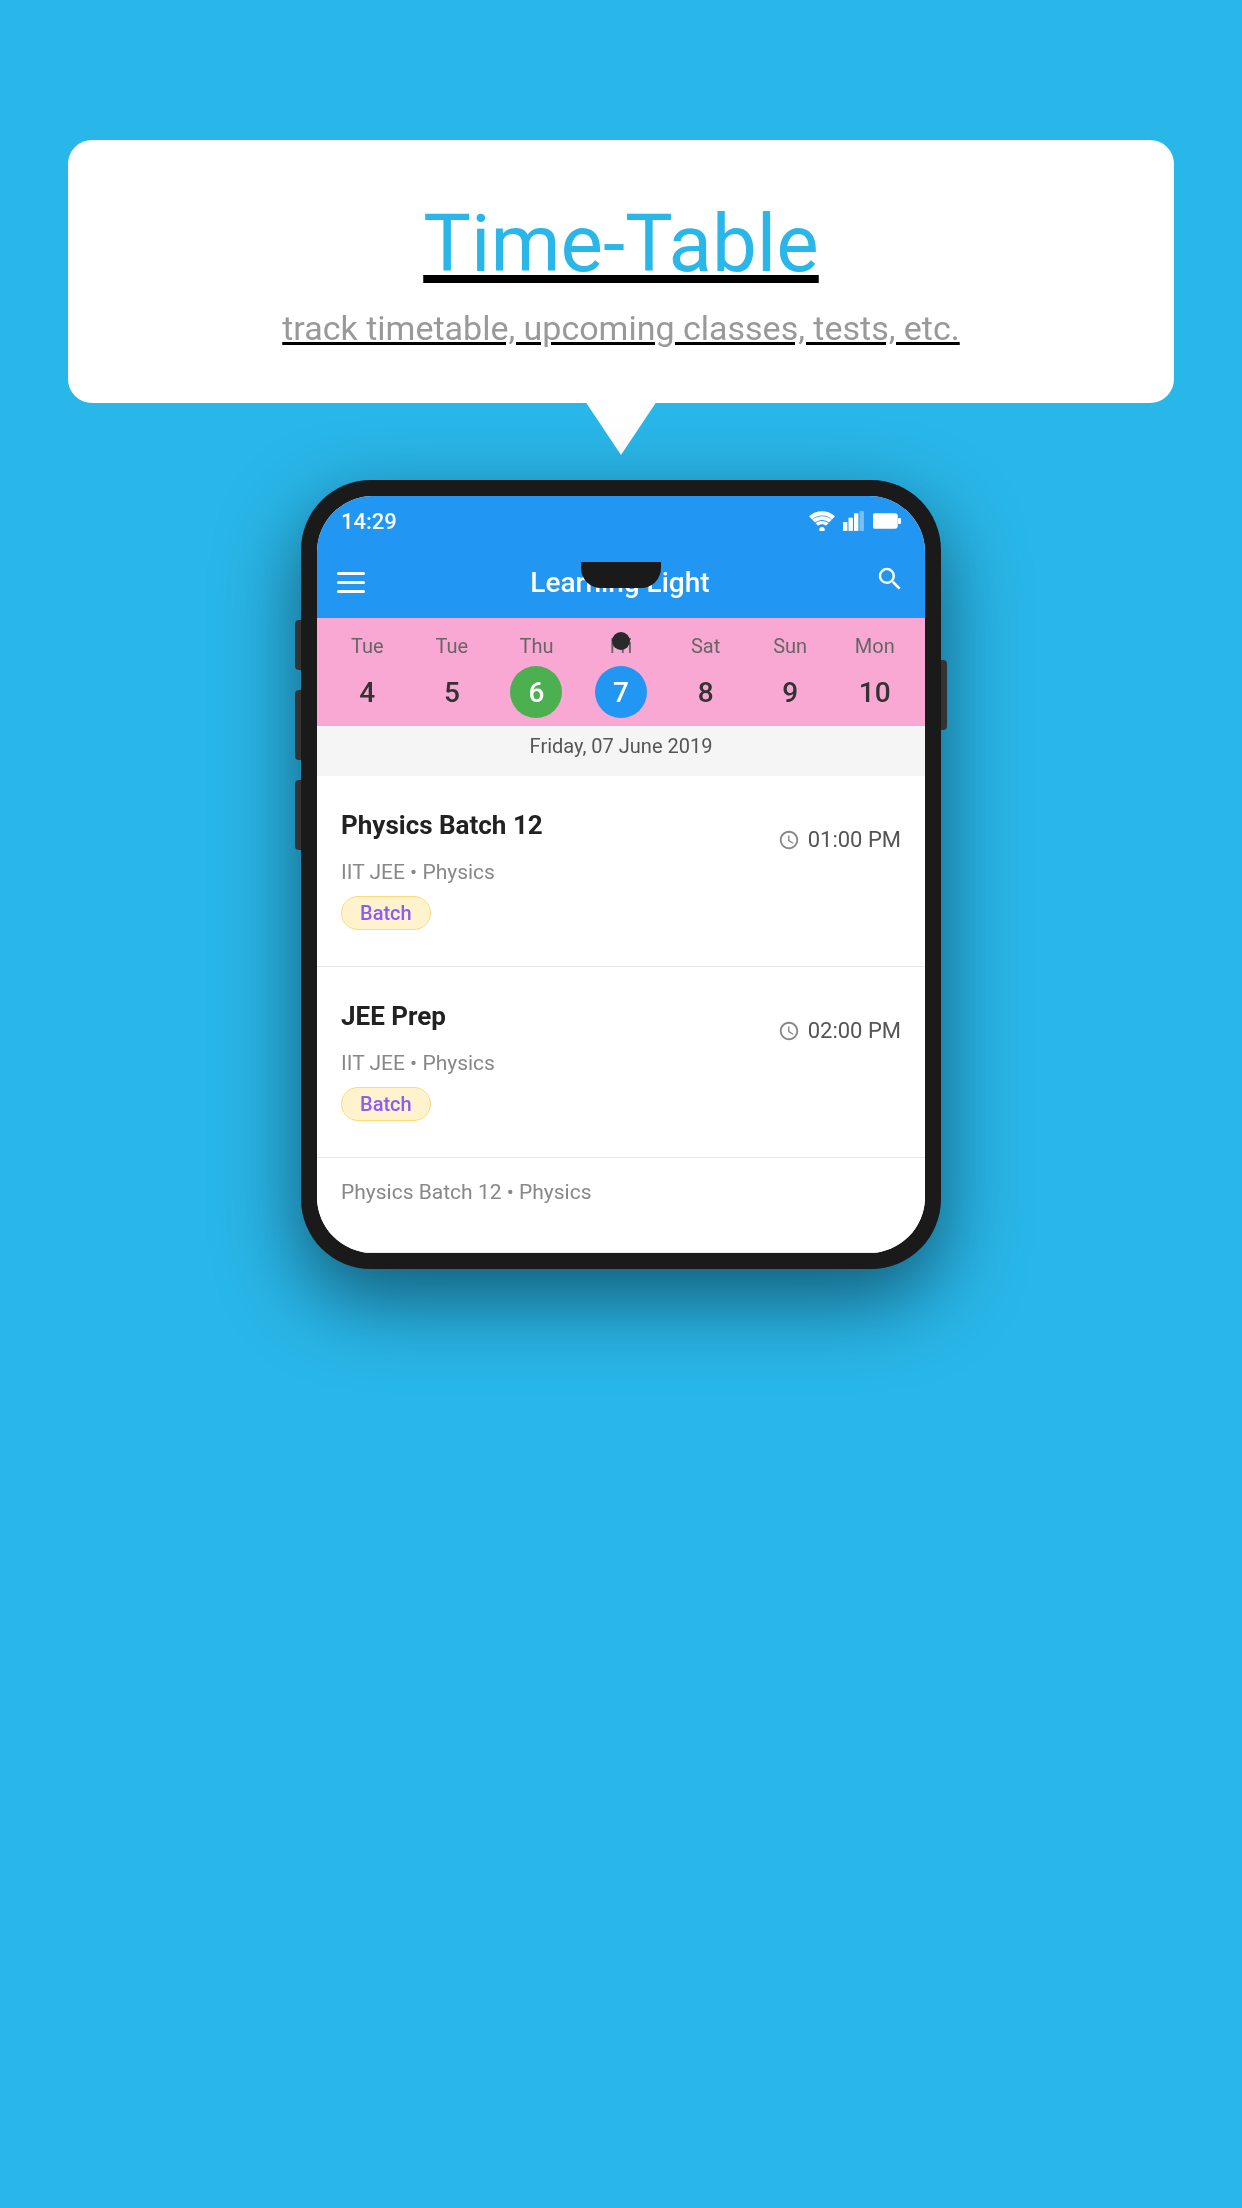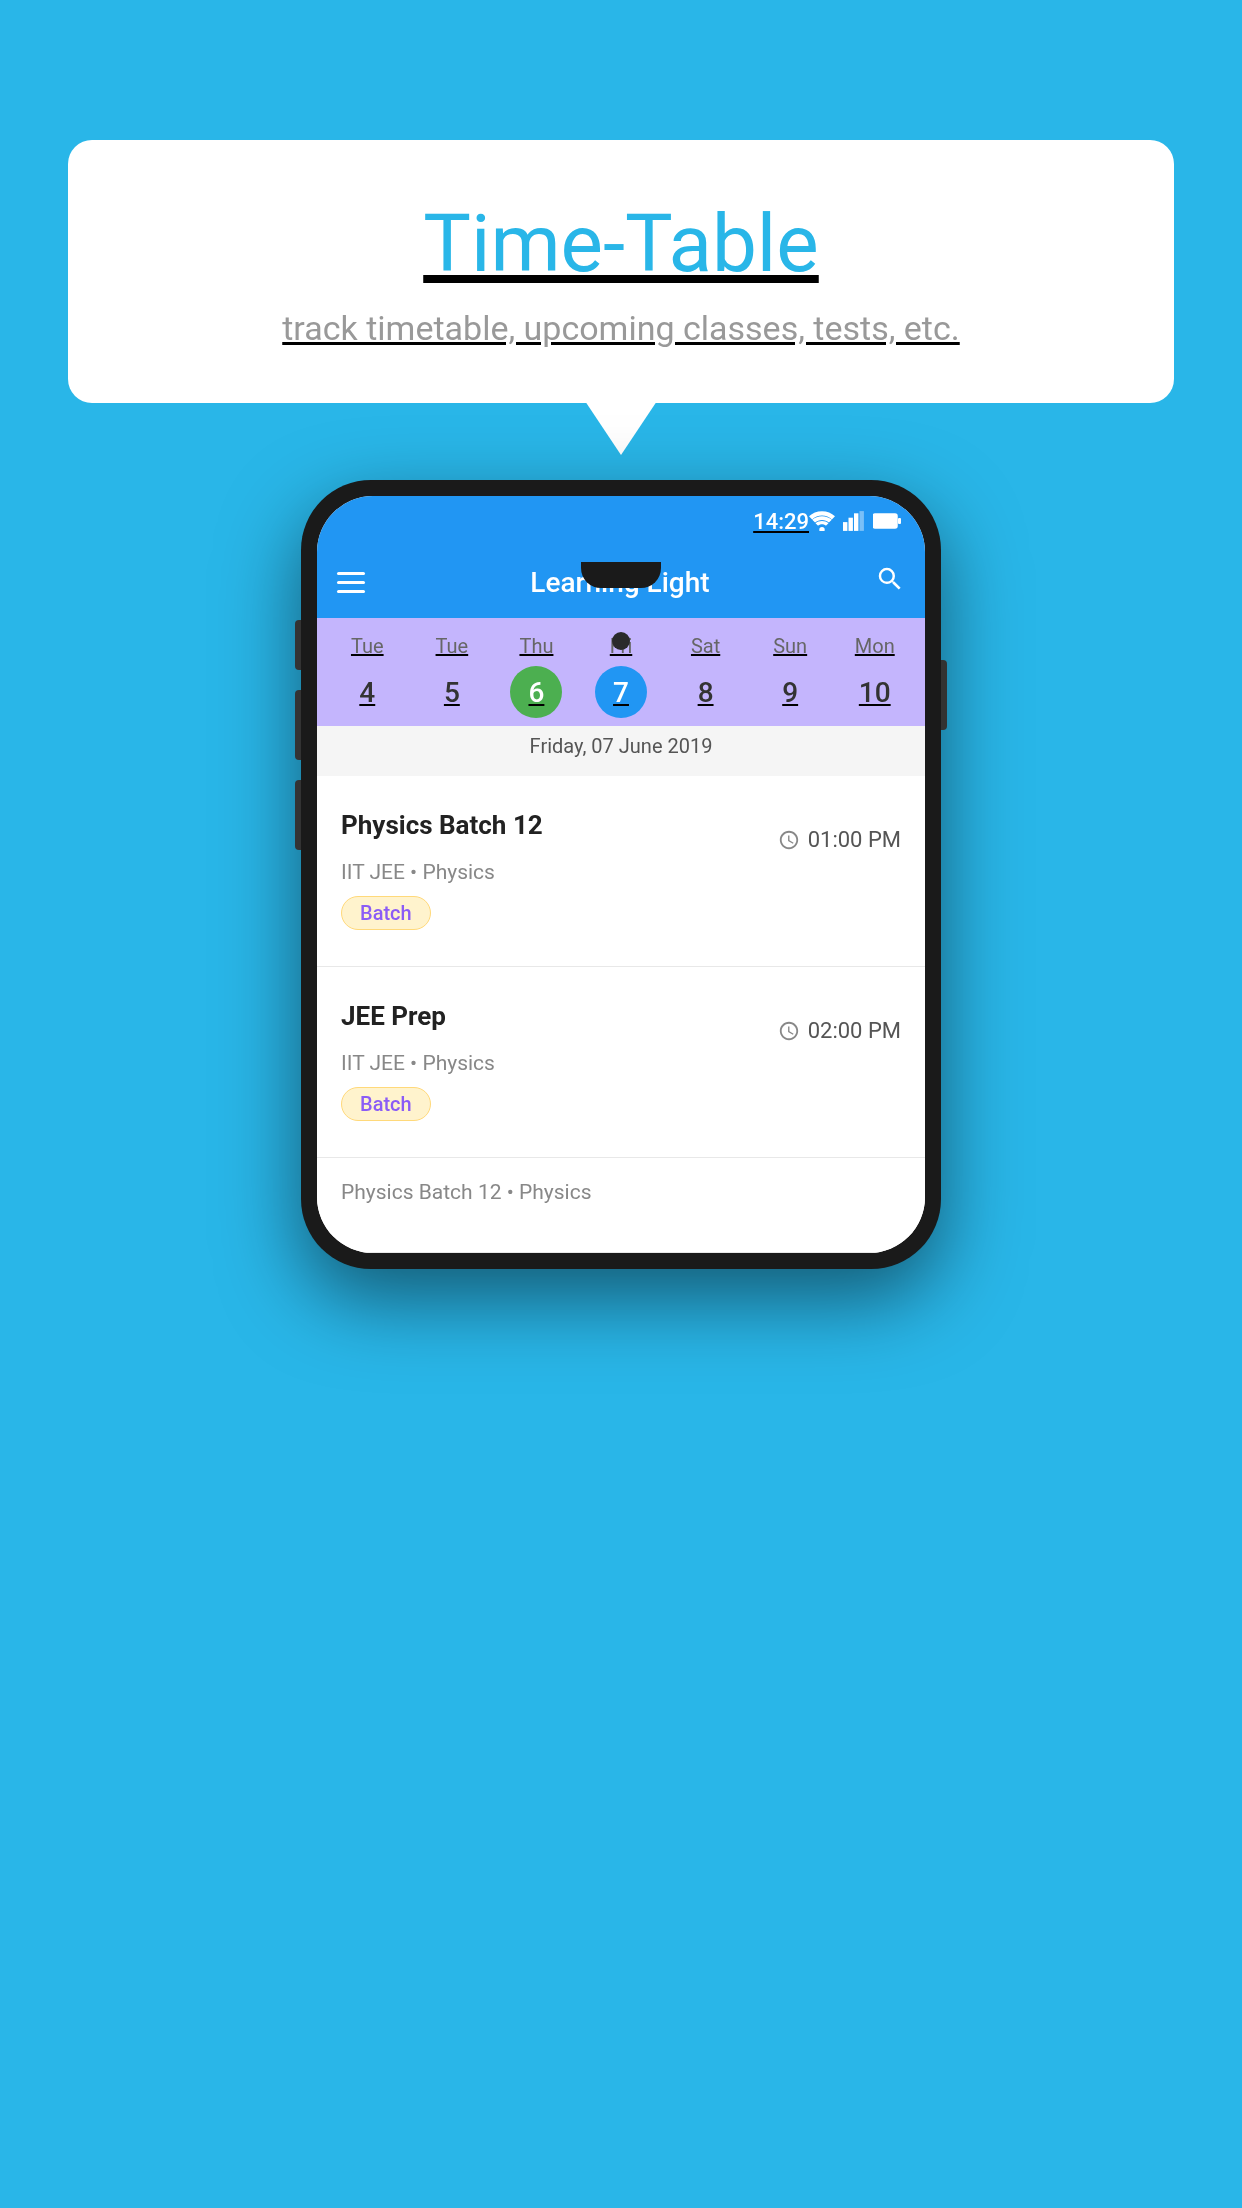--- a/index.html
+++ b/index.html
@@ -81,23 +81,22 @@
       overflow: hidden;
       position: relative;
     }
 
     
     .status-bar {
       background: #2196F3;
       height: 50px;
       display: flex;
       align-items: center;
-      justify-content: flex-end;
+      justify-content: space-between;
       padding: 12px 24px;
-      text-decoration: underline;
     }
 
     .status-time {
       color: white;
       font-size: 22px;
       font-weight: 500;
     }
 
     .status-icons {
       display: flex;
@@ -174,23 +173,22 @@
     }
 
     
     .calendar-section {
       background: #f5f5f5;
       padding-bottom: 4px;
     }
 
     .days-row {
       display: flex;
-      background: #c4b5fd;
+      background: #f9a8d4;
       padding: 16px 8px 8px;
-      text-decoration: underline;
     }
 
     .day-col {
       flex: 1;
       text-align: center;
     }
 
     .day-name {
       font-size: 20px;
       color: #666;

